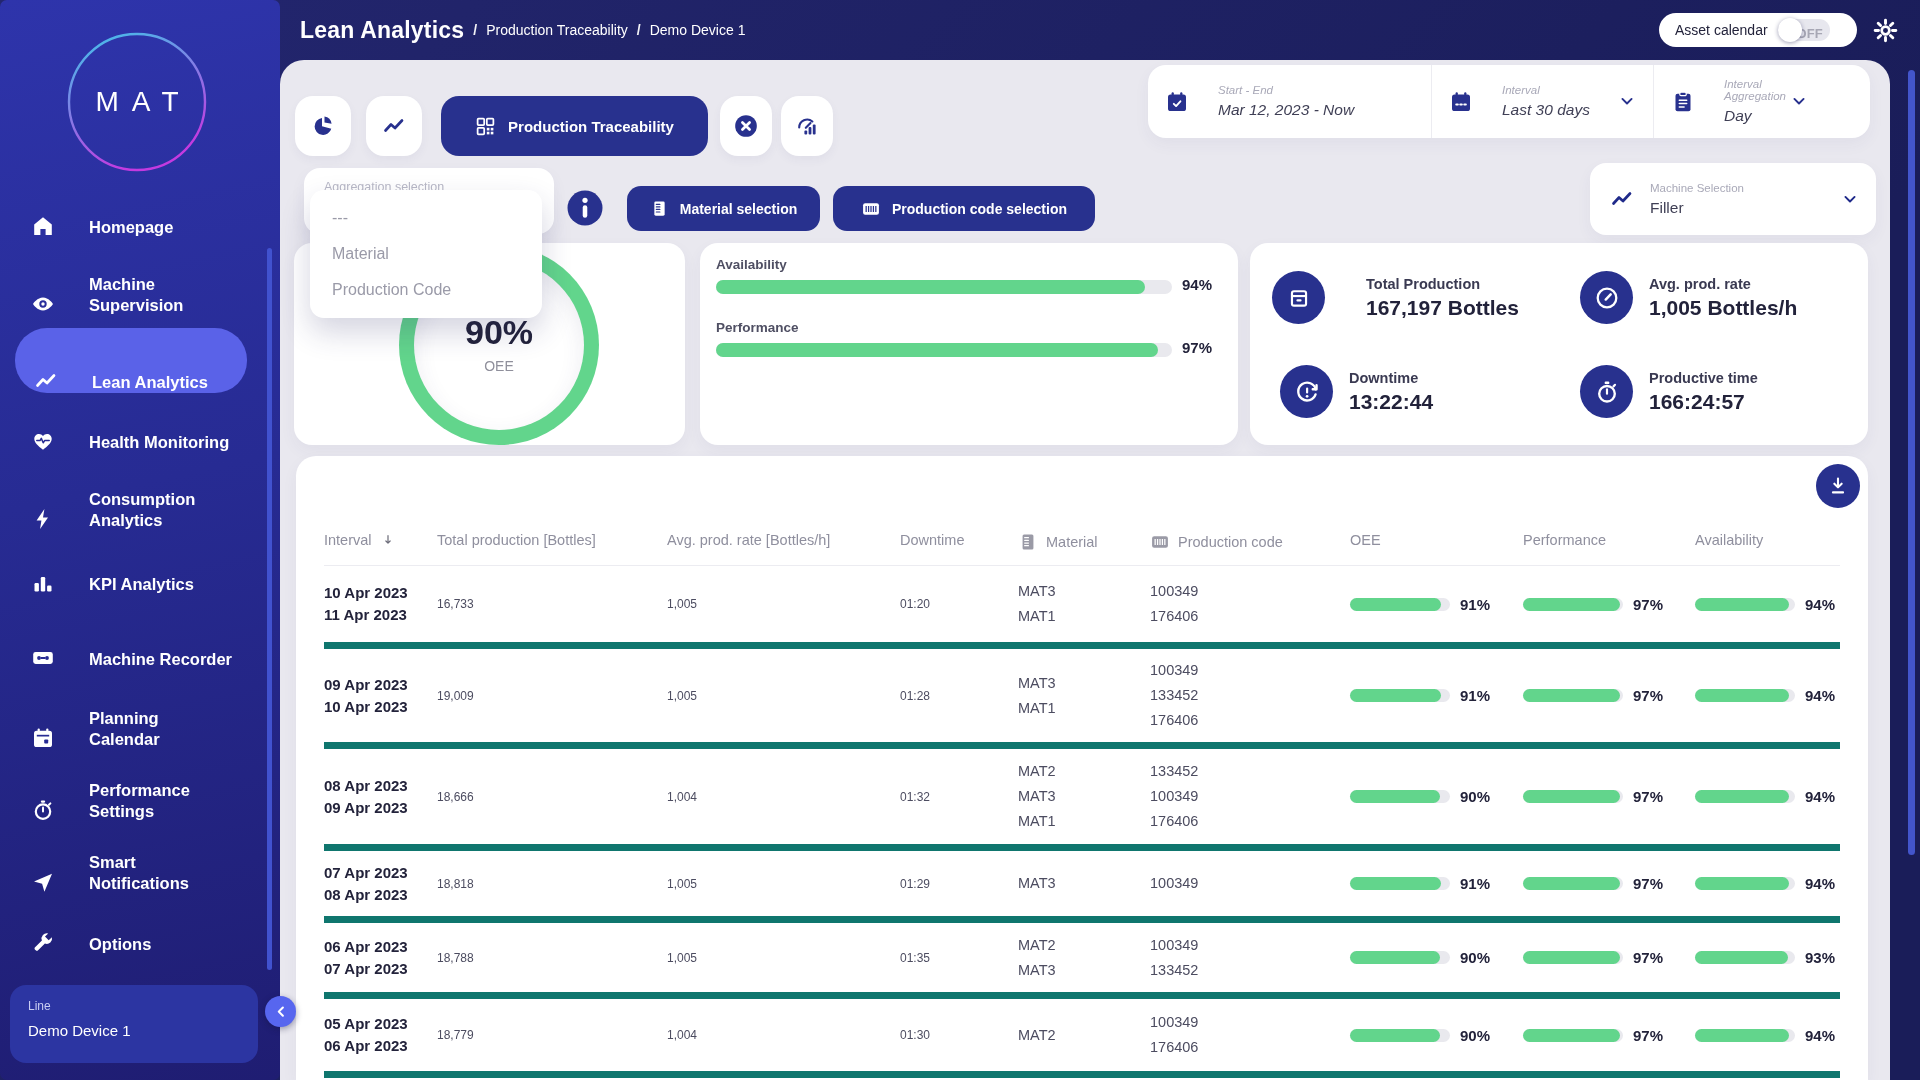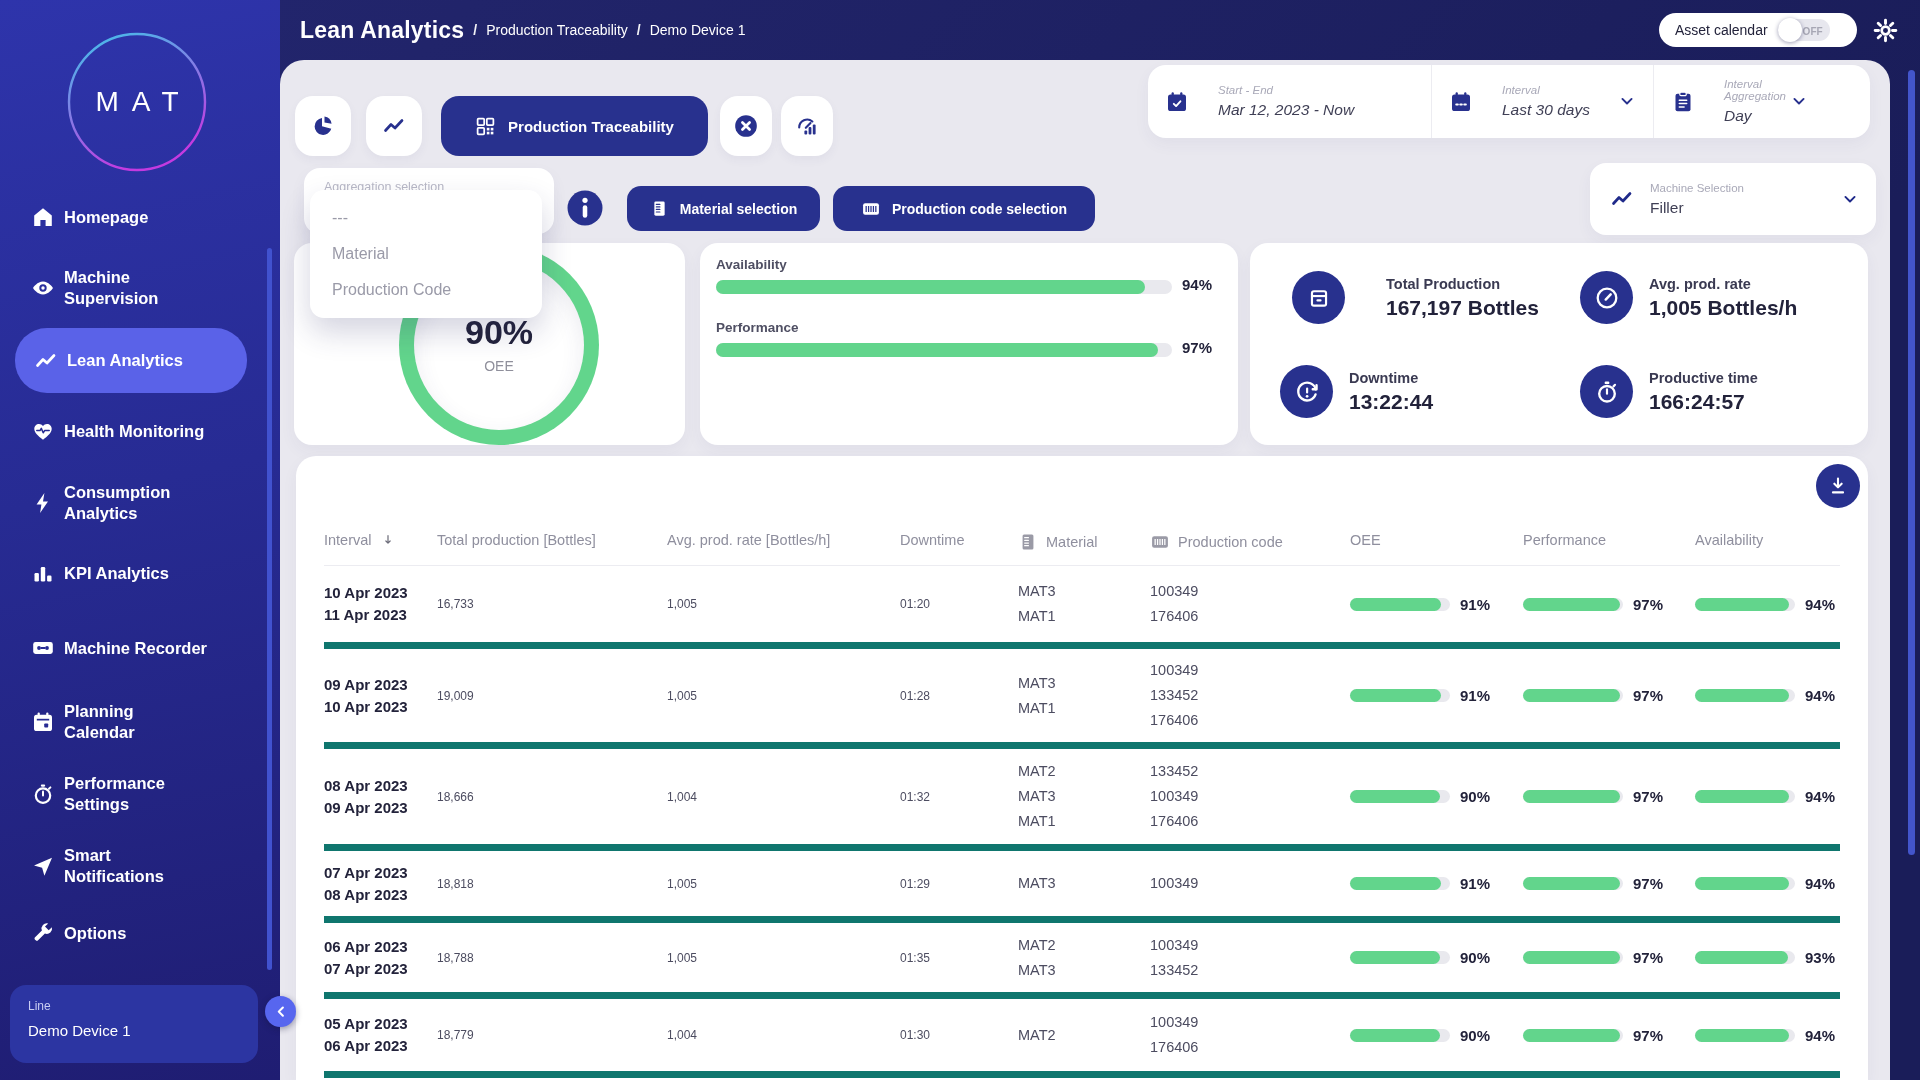--- a/index.html
+++ b/index.html
@@ -17,30 +17,30 @@
   .breadcrumb { position:absolute; left:300px; top:0; height:60px; display:flex; align-items:center; color:#fff; }
   .breadcrumb .app-title { font-size:23px; font-weight:bold; letter-spacing:.2px; }
   .breadcrumb .sep { font-size:14px; margin:0 9px; opacity:.95; font-weight:600; }
   .breadcrumb .crumb { font-size:14px; font-weight:500; }
   .asset-pill { position:absolute; left:1659px; top:13px; width:198px; height:34px; background:#fff; border-radius:17px;
     display:flex; align-items:center; padding:0 7px 0 16px; gap:10px; }
   .asset-pill .lbl { font-size:14px; font-weight:normal; color:#23233b; white-space:nowrap; }
   .toggle { width:52px; height:22px; background:#e7e7ee; border-radius:11px; position:relative; flex:none; }
   .toggle .knob { position:absolute; left:0px; top:-1px; width:24px; height:24px; border-radius:50%; background:#fff;
     box-shadow:0 1px 4px rgba(40,40,90,.45); }
-  .toggle .state { position:absolute; right:7px; top:7px; font-size:10px; font-weight:bold; color:#a7a7b4; }
+  .toggle .state { position:absolute; right:7px; top:7px; font-size:13px; font-weight:bold; color:#a7a7b4; }
   .gear { position:absolute; left:1872px; top:17px; color:#fff; }
 
   
   .sidebar { position:absolute; left:0; top:0; width:280px; height:1080px;
-    background:linear-gradient(168deg,#2e34ab 0%,#272b93 45%,#1f1d72 100%); z-index:5; }
+    background:linear-gradient(168deg,#2e34ab 0%,#272b93 45%,#1f1d72 100%); z-index:5;border-radius:7px; }
   .logo { position:absolute; left:67px; top:32px; width:140px; height:140px; }
   .logo-text { position:absolute; left:0; top:0; width:140px; height:140px; display:flex; align-items:center; justify-content:center;
     color:#fff; font-size:28px; letter-spacing:13px; padding-left:13px; font-weight:400; }
-  .nav-item { position:absolute; left:0; width:262px; display:flex; align-items:center; gap:8px; padding-left:30px;
+  .nav-item { position:absolute; left:0; width:262px; display:flex; align-items:flex-end; gap:33px; padding-left:30px;
     color:#fff; cursor:pointer; }
   .nav-item .nlabel { font-size:16.5px; font-weight:bold; line-height:21px; white-space:pre-line; }
   .nav-item .ico { width:26px; flex:none; color:#fff; }
   .nav-item.active { left:15px; width:232px; padding-left:18px; border-radius:32px; background:#5a62e8; }
   .side-scroll { position:absolute; left:267px; top:248px; width:5px; height:722px; background:#4152cf; border-radius:3px; }
   .line-card { position:absolute; left:10px; top:985px; width:248px; height:78px; border-radius:16px; background:#2c35a2; padding:14px 18px; }
   .line-card .llbl { font-size:12px; color:#c9cdf3; }
   .line-card .lval { font-size:15px; color:#fff; margin-top:9px; }
   .collapse-btn { position:absolute; left:265px; top:996px; width:31px; height:31px; border-radius:50%; background:#5766ef;
     display:flex; align-items:center; justify-content:center; color:#fff; z-index:30; box-shadow:0 2px 6px rgba(20,20,60,.4); }
@@ -322,21 +322,21 @@
       <div class="bar-group" style="top: 77px;">
         <div class="blabel">Performance</div>
         <div class="bar-track">
           <div class="bar-fill" style="width:442.31999999999994px"></div>
         </div>
         <div class="bar-pct">97%</div>
       </div>
     </div>
 
   <div class="card kpi-card" id="kpi-card">
-      <div class="kpi-item" style="left: 42px; top: 28px; gap: 41px;">
+      <div class="kpi-item" style="left: 22px; top: 28px; gap: 41px;">
         <span class="kpi-circle">
           <svg viewBox="0 0 24 24" width="26" height="26">
             <rect x="5.5" y="5.8" width="13" height="13.2" rx="1.8" fill="none" stroke="currentColor" stroke-width="2"></rect>
             <path d="M5.5 10.2h13" stroke="currentColor" stroke-width="2"></path>
             <path d="M10.6 14.2h2.8" stroke="currentColor" stroke-width="2" stroke-linecap="round"></path>
           </svg>
         </span>
         <span>
           <div class="kpi-lbl">Total Production</div>
           <div class="kpi-val">167,197 Bottles</div>

